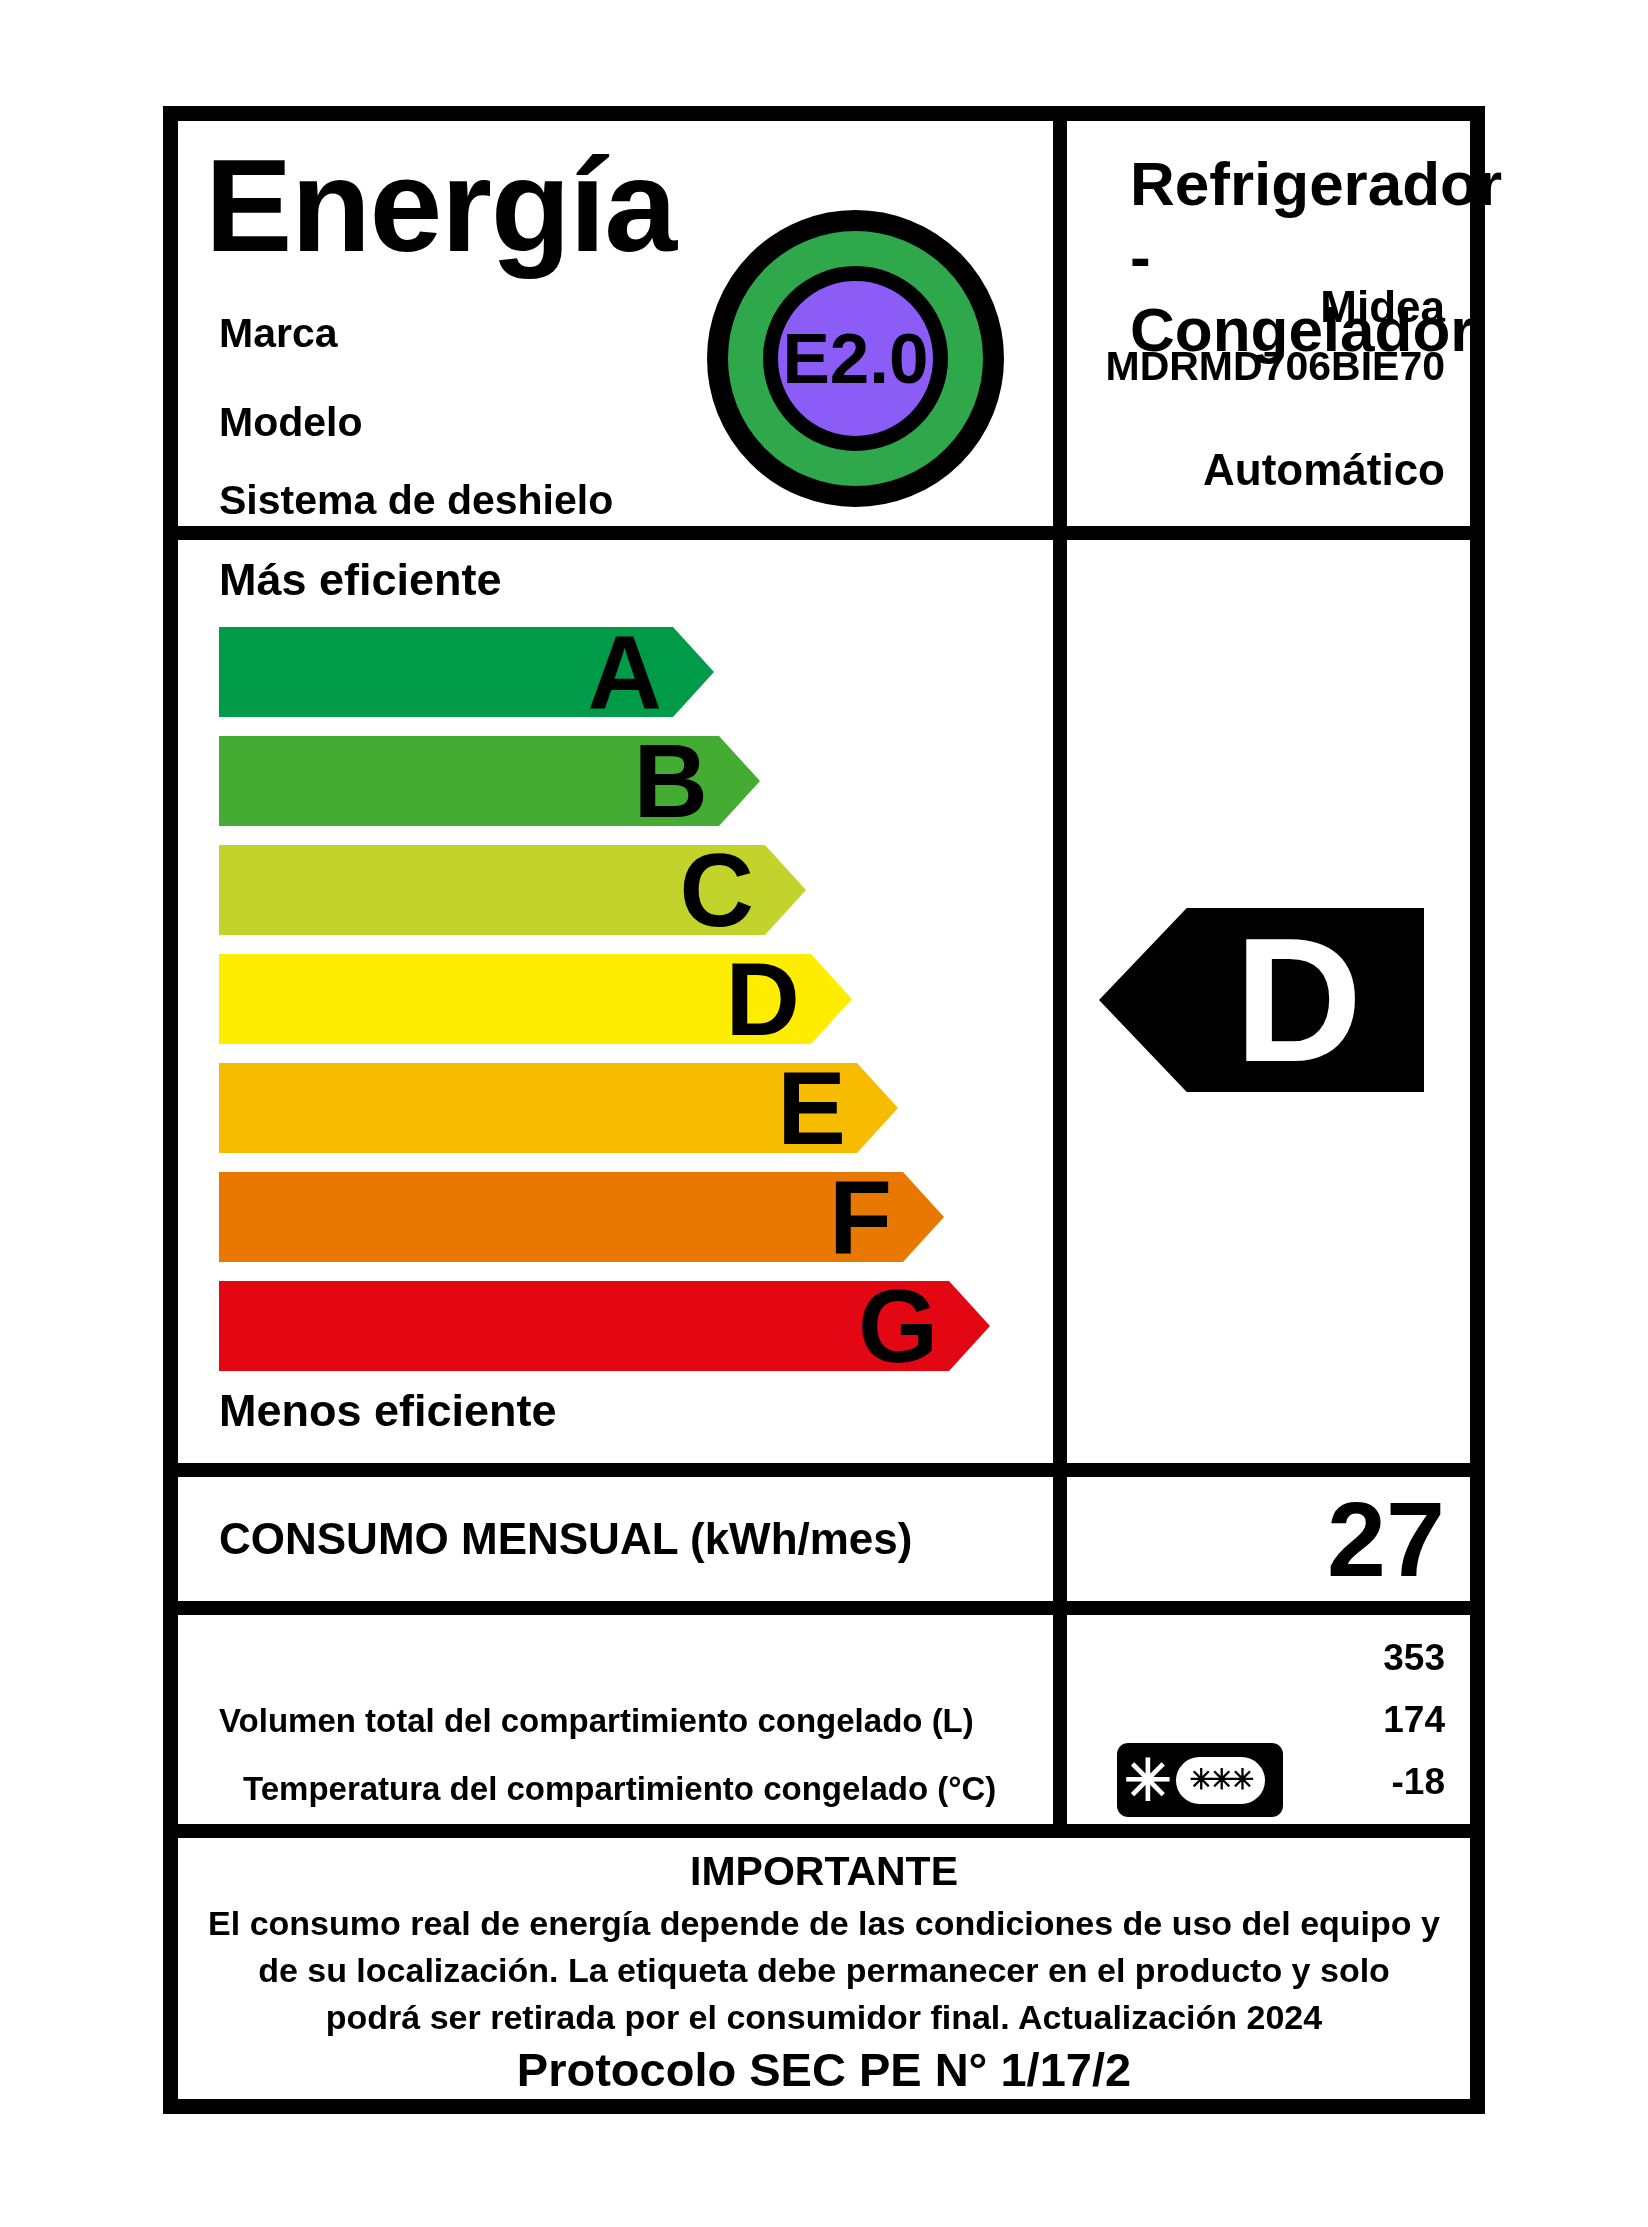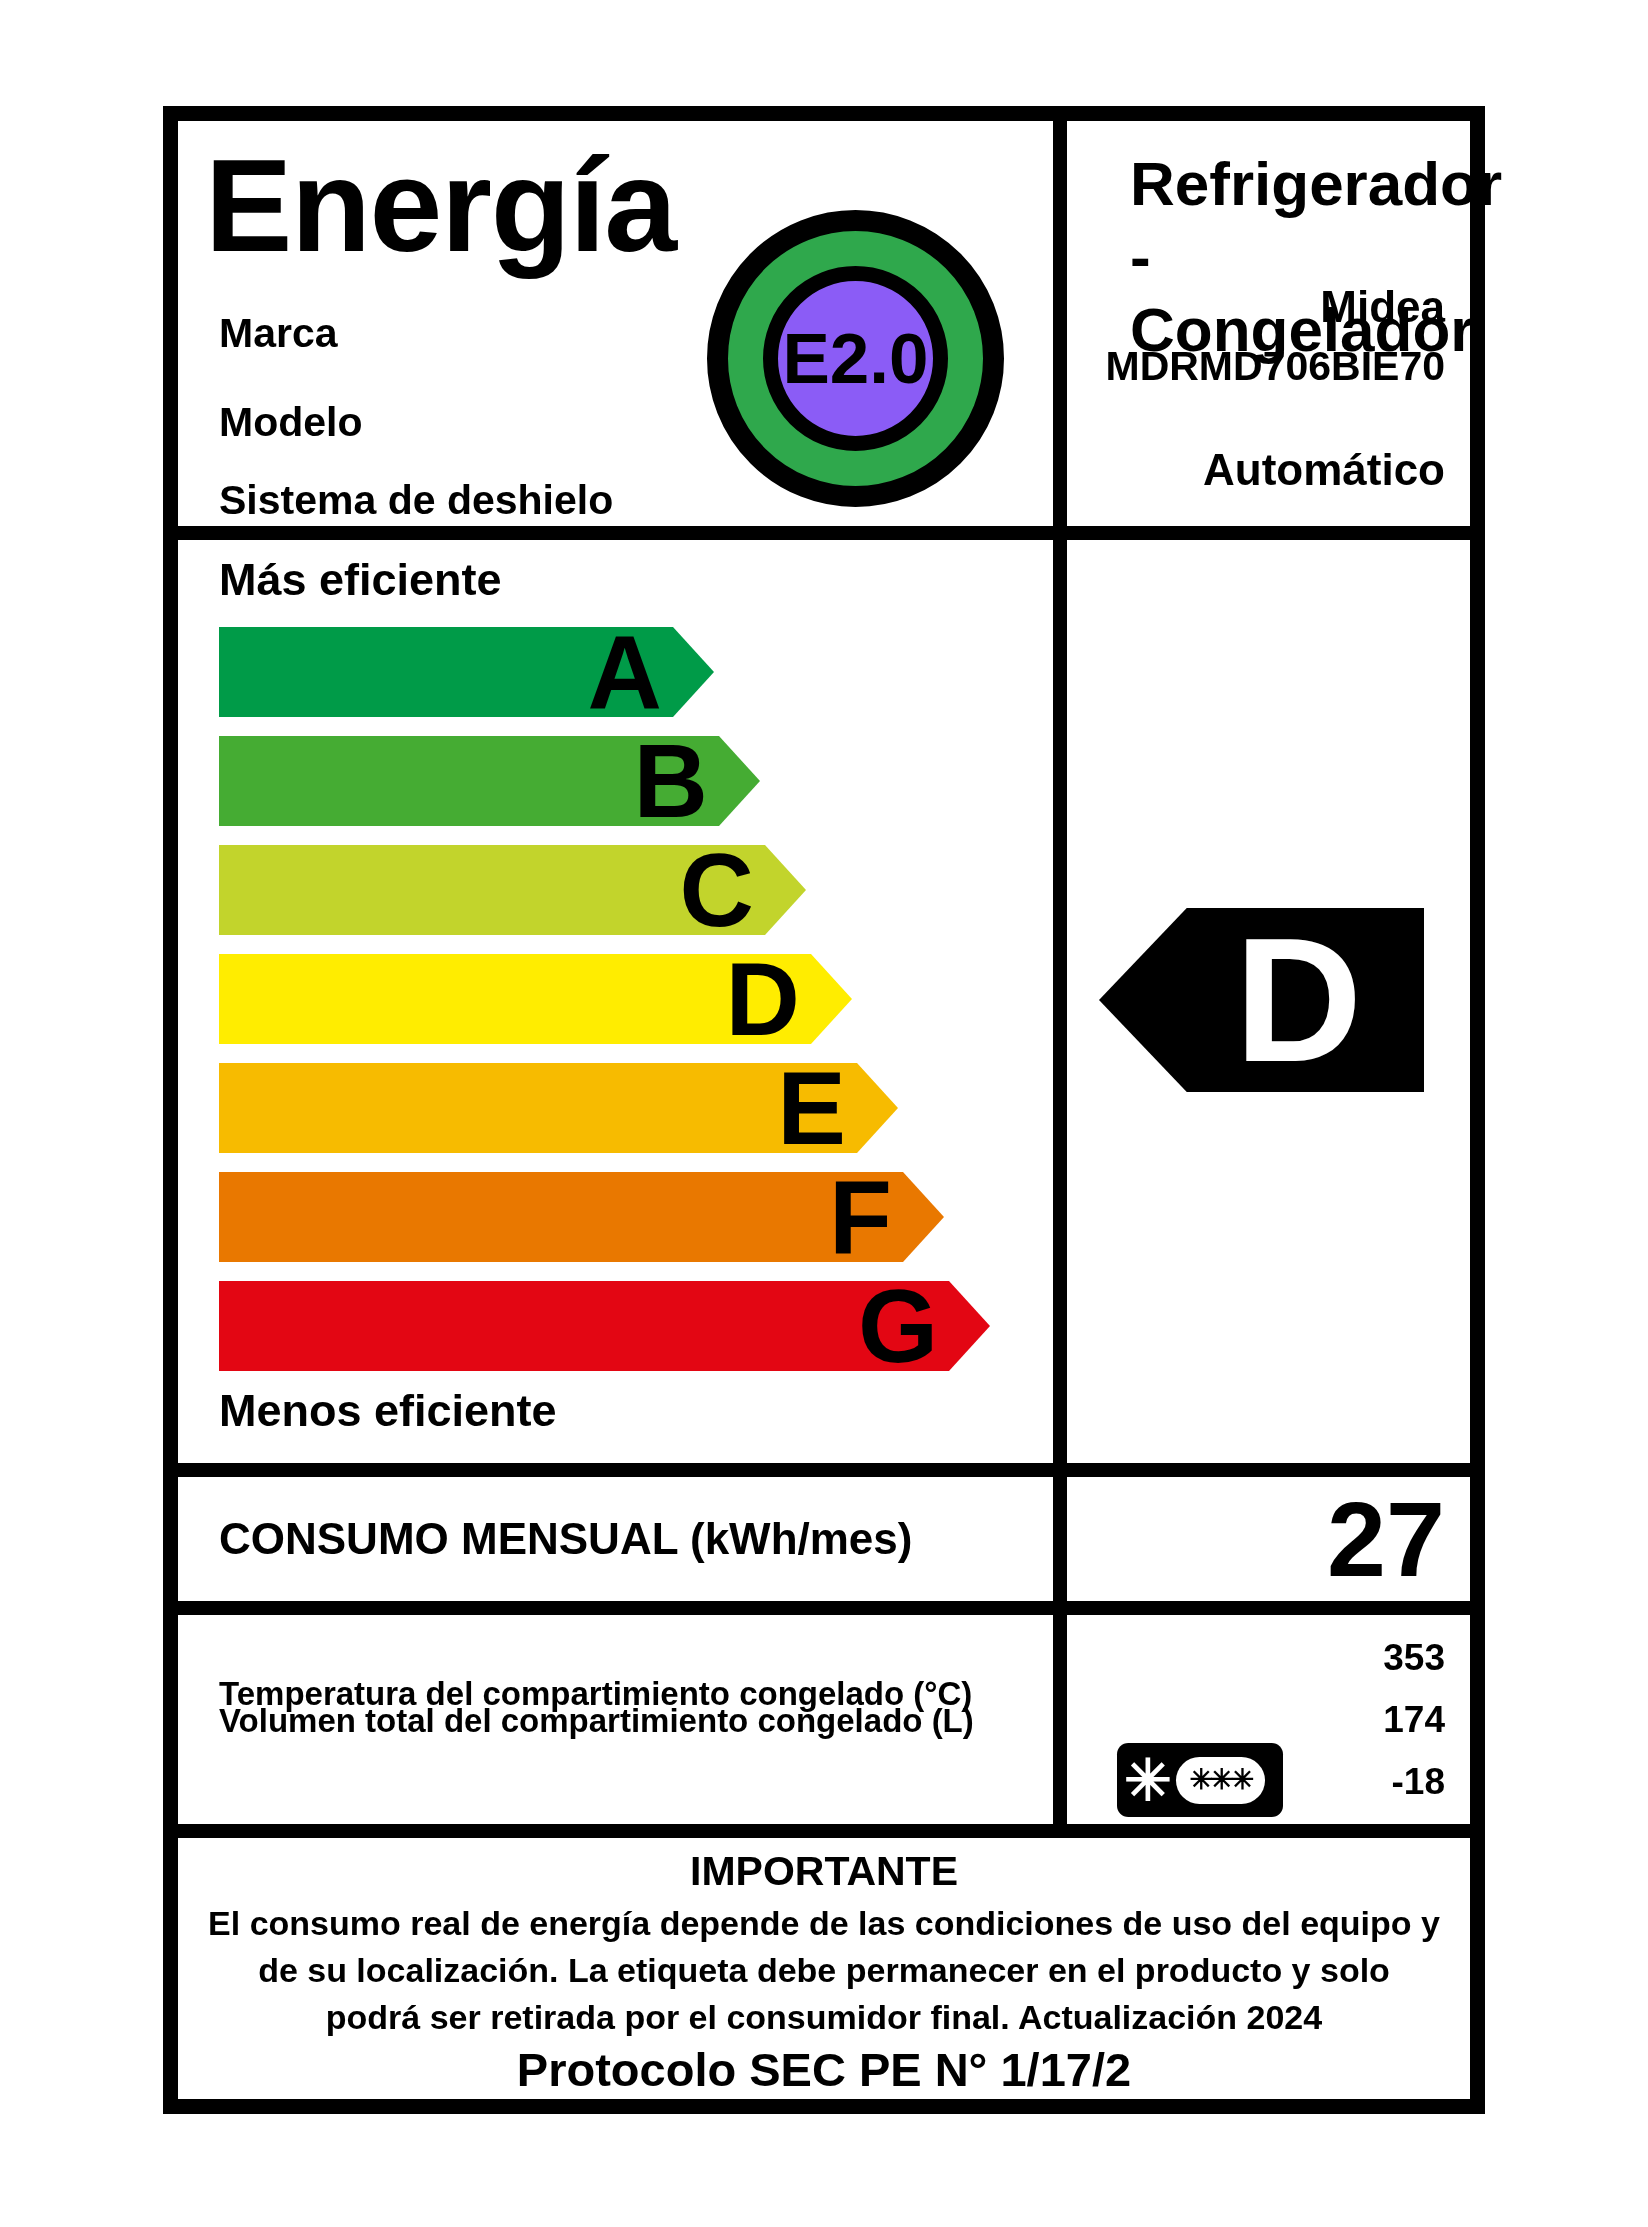--- a/index.html
+++ b/index.html
@@ -61,21 +61,21 @@
     padding-left:74px;box-sizing:border-box;
   }
   .rating-letter{font-size:177px;line-height:1;}
 
   
   .consumo-label{left:41px;top:1356px;height:104px;line-height:124px;font-size:44px;}
   .consumo-value{right:25px;top:1356px;height:124px;line-height:124px;font-size:106px;text-align:right;}
 
   
   .d-label{left:41px;font-size:33px;line-height:1;}
-  .d-label.r0{top:1520px;} .d-label.r1{top:1583px;} .d-label.r2{top:1556px;}
+  .d-label.r0{top:1520px;} .d-label.r1{top:1583px;} .d-label.r2{top:1651px;margin-left:24px;}
   .d-value{right:25px;font-size:37px;line-height:1;text-align:right;}
   .d-value.r0{top:1518px;} .d-value.r1{top:1580px;} .d-value.r2{top:1642px;}
 
   .star-box{
     left:939px;top:1622px;width:166px;height:74px;background:#000;border-radius:11.3px;
     display:flex;align-items:center;
   }
   .star-big{color:#fff;font-size:57px;line-height:1;margin-left:7px;}
   .star-oval{
     background:#fff;border-radius:24px;width:89px;height:47px;margin-left:4.2px;

